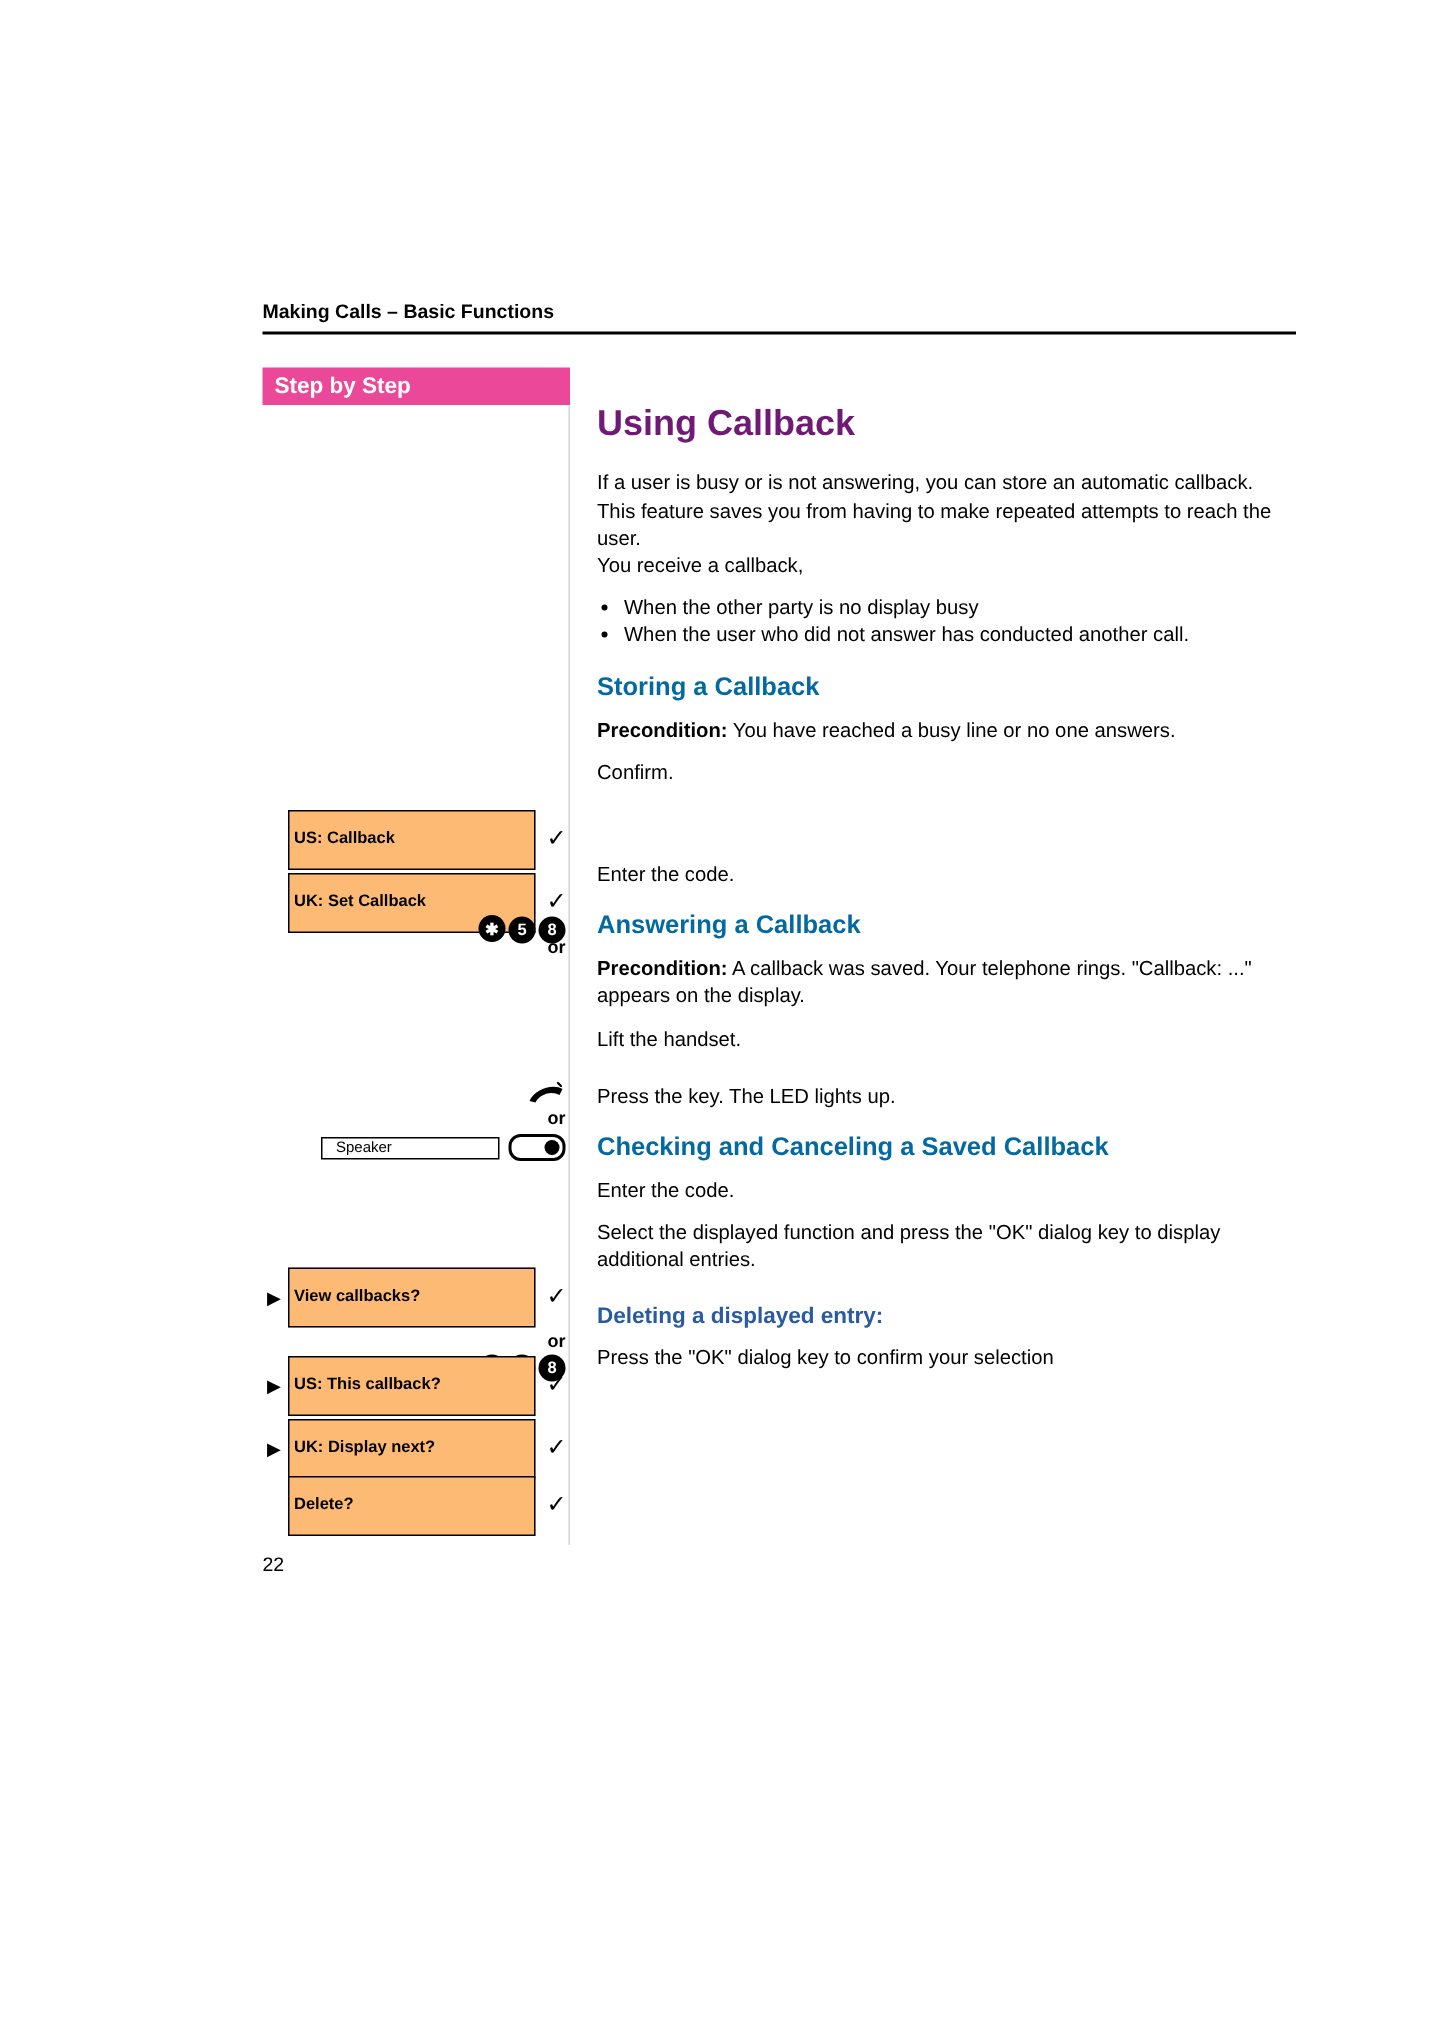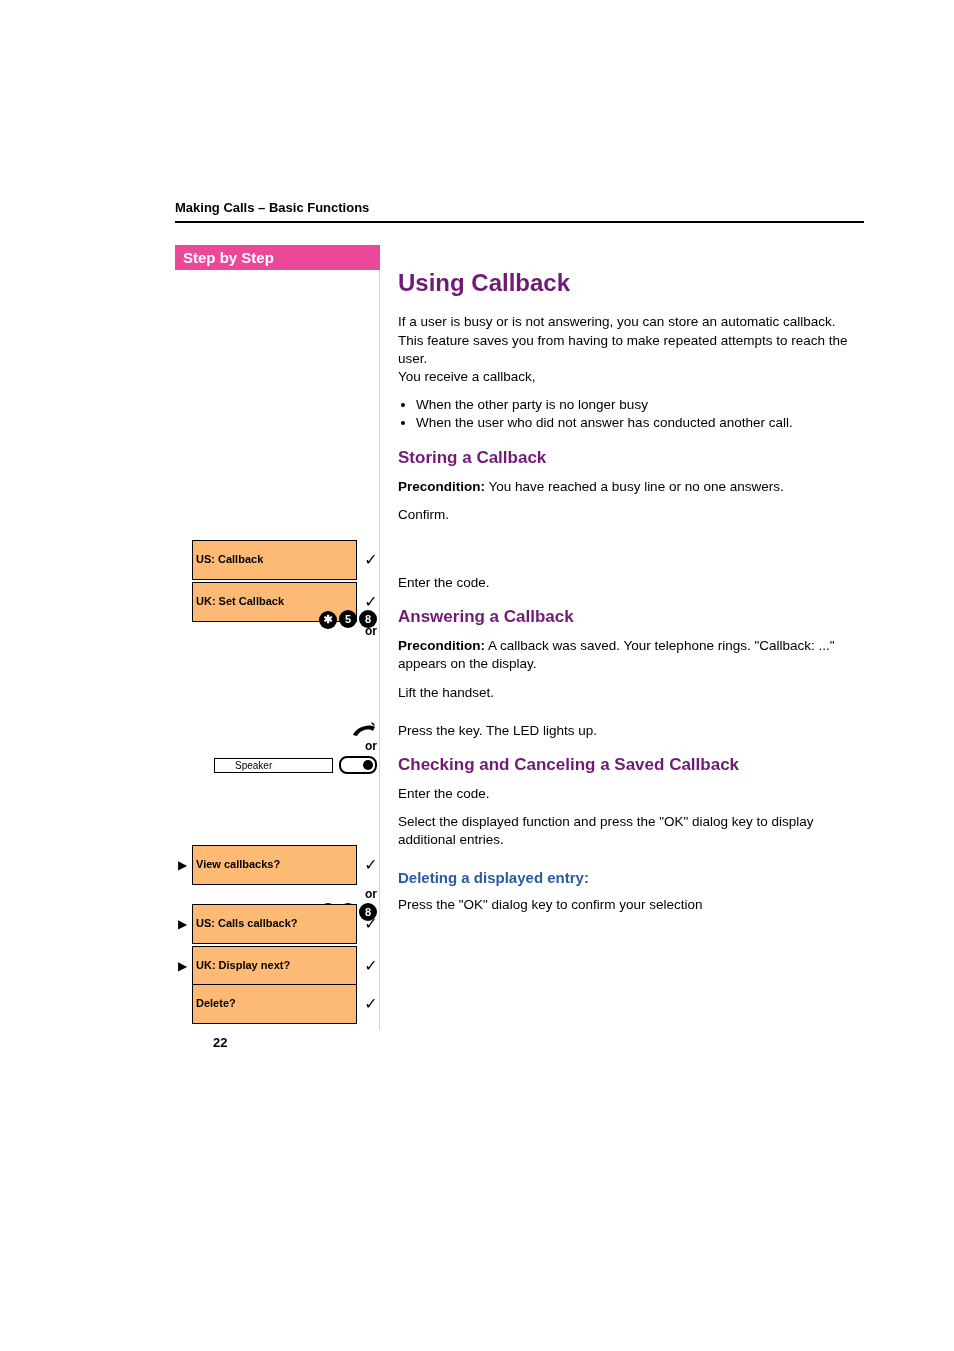--- a/index.html
+++ b/index.html
@@ -118,21 +118,21 @@
     display: flex;
     align-items: center;
     justify-content: flex-end;
     gap: 6px;
     padding-right: 2px;
   }
   .speaker-box {
     border: 1px solid #000;
     font-size: 10px;
     font-weight: normal;
-    padding: 1px 20px;
+    padding: 1px 9px;
     flex: 1;
     margin-left: 40px;
   }
   .led-key {
     width: 34px;
     height: 14px;
     border: 2px solid #000;
     border-radius: 8px;
     position: relative;
     background: #fff;
@@ -154,21 +154,21 @@
     font-size: 13.5px;
     line-height: 1.35;
   }
   h1.section {
     color: #701a75;
     font-size: 24px;
     font-weight: bold;
     margin: 22px 0 14px 0;
   }
   h2.sub {
-    color: #701a75;
+    color: #0369a1;
     font-size: 17px;
     font-weight: bold;
     margin: 14px 0 8px 0;
   }
   h3.subsub {
     color: #2a5aa0;
     font-size: 15px;
     font-weight: bold;
     margin: 12px 0 8px 0;
   }
@@ -179,23 +179,22 @@
     margin: 0 0 10px 0;
     padding-left: 18px;
   }
   .main ul li {
     margin: 0;
   }
   .pno {
     position: absolute;
     left: 175px;
     bottom: 40px;
-    font-weight: bold;
+    font-weight: normal;
     font-size: 13px;
-    margin-left: 38px;
   }
   .handset-svg { display:inline-block; vertical-align:middle; }
 </style>
 </head>
 <body>
 
 <div class="page">
 
   <div class="running-head">Making Calls – Basic Functions</div>
   <hr class="head-rule">
@@ -253,21 +252,21 @@
           <div class="keycode" style="margin-top:2px">
             <span class="kc">#</span>
             <span class="kc">5</span>
             <span class="kc">8</span>
           </div>
         </div>
 
         <div class="side-block" style="top:634px">
           <div class="disp-row">
             <span class="arrow">▶</span>
-            <span class="disp-box">US: Calls callback?</span>
+            <span class="disp-box">US: This callback?</span>
             <span class="check">✓</span>
           </div>
           <div class="disp-row">
             <span class="arrow">▶</span>
             <span class="disp-box">UK: Display next?</span>
             <span class="check">✓</span>
           </div>
         </div>
 
         <div class="side-block" style="top:714px">
@@ -279,21 +278,21 @@
 
       </div>
     </div>
 
     <div class="main">
 
       <h1 class="section">Using Callback</h1>
       <p><span style="white-space:pre-line">If a user is busy or is not answering, you can store an automatic callback. This feature saves you from having to make repeated attempts to reach the user.
 You receive a callback,</span></p>
       <ul>
-        <li>When the other party is no longer busy</li>
+        <li>When the other party is no display busy</li>
         <li>When the user who did not answer has conducted another call.</li>
       </ul>
 
       <h2 class="sub">Storing a Callback</h2>
       <p>
         <b>Precondition:</b><span> You have reached a busy line or no one answers.</span>
       </p>
       <p style="margin-bottom:50px">Confirm.</p>
       <p>Enter the code.</p>
 

